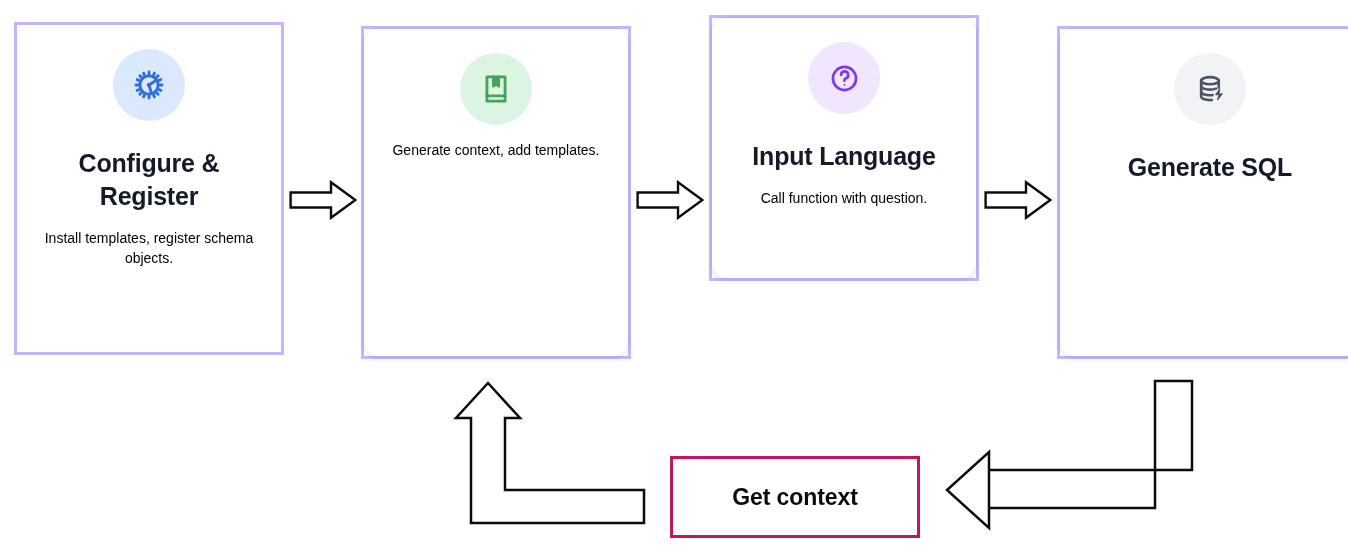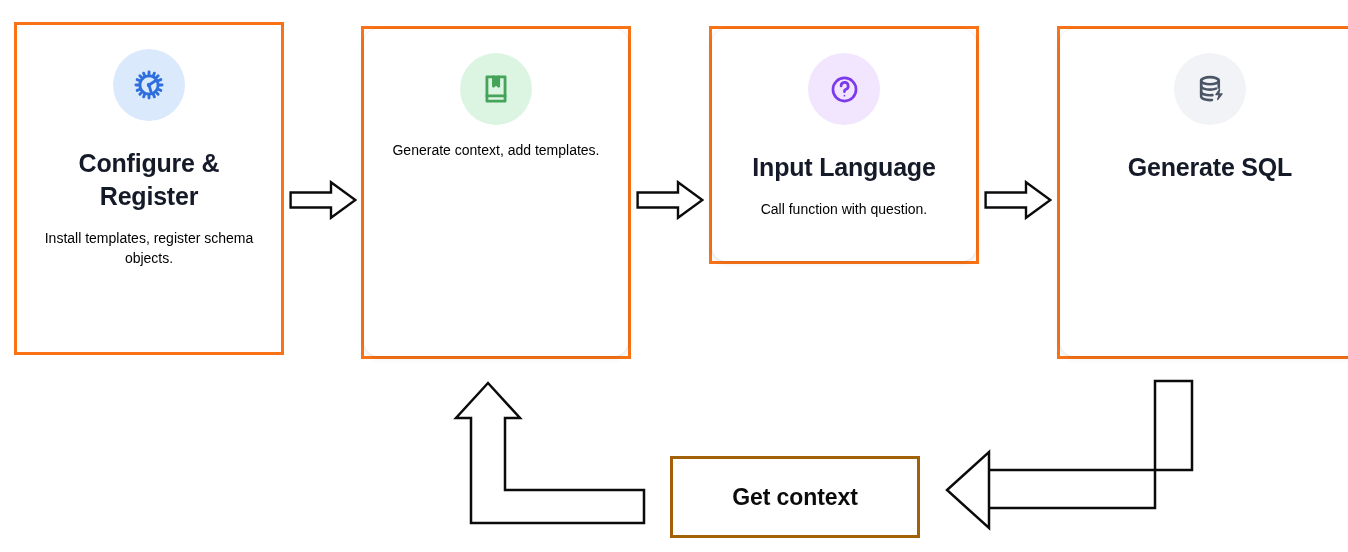--- a/index.html
+++ b/index.html
@@ -13,21 +13,21 @@
     position: relative;
     width: 1348px;
     height: 552px;
     background: #ffffff;
     overflow: hidden;
   }
 
   
   .card-frame {
     position: absolute;
-    border: 3px solid #f97316;
+    border: 3px solid #c4b5fd;
     background: #ffffff;
   }
   .card-inner {
     position: absolute;
     inset: 0;
     background: #ffffff;
     display: flex;
     flex-direction: column;
     align-items: center;
     padding-top: 24px;
@@ -72,21 +72,21 @@
     position: absolute;
   }
   .arrow-h svg { display: block; }
 
   
   .loop-svg { position: absolute; left: 0; top: 0; }
 
   
   .ctx-box {
     position: absolute;
-    border: 3px solid #a16207;
+    border: 3px solid #be185d;
     background: #ffffff;
     display: flex;
     align-items: center;
     justify-content: center;
   }
   .ctx-label {
     font-size: 23px;
     font-weight: bold;
     color: #0b0b0b;
     letter-spacing: -0.1px;
@@ -139,21 +139,21 @@
             <path d="M5.6 3.4 h12.8 v17.2 H5.6 z" fill="none"></path>
             <path d="M5.6 16.9 h12.8"></path>
             <path d="M10.2 3.4 v6.6 l1.85 -1.6 l1.85 1.6 V3.4" fill="#45a35a"></path>
           </g>
         </svg>
       </div>
       <div class="card-desc">Generate context, add templates.</div>
     </div>
   </div>
 
-  <div class="card-frame" id="card-3" style="left: 709px; top: 26px; width: 270px; height: 238px;">
+  <div class="card-frame" id="card-3" style="left: 709px; top: 15px; width: 270px; height: 266px;">
     <div class="card-inner rounded">
       <div class="icon-circle" id="ic-3" style="background: rgb(241, 230, 254);">
         <svg width="33" height="33" viewBox="0 0 24 24" fill="none">
           <g stroke="#7c3aed" stroke-width="1.95" stroke-linecap="round" stroke-linejoin="round">
             <circle cx="12" cy="12" r="8.4" fill="none"></circle>
             <path d="M9.5 9.4 a2.6 2.6 0 1 1 3.3 2.55 c-0.62 0.2 -0.85 0.68 -0.85 1.25 v0.45" fill="none"></path>
             <circle cx="11.95" cy="16.5" r="0.62" fill="#7c3aed" stroke="none"></circle>
           </g>
         </svg>
       </div>

